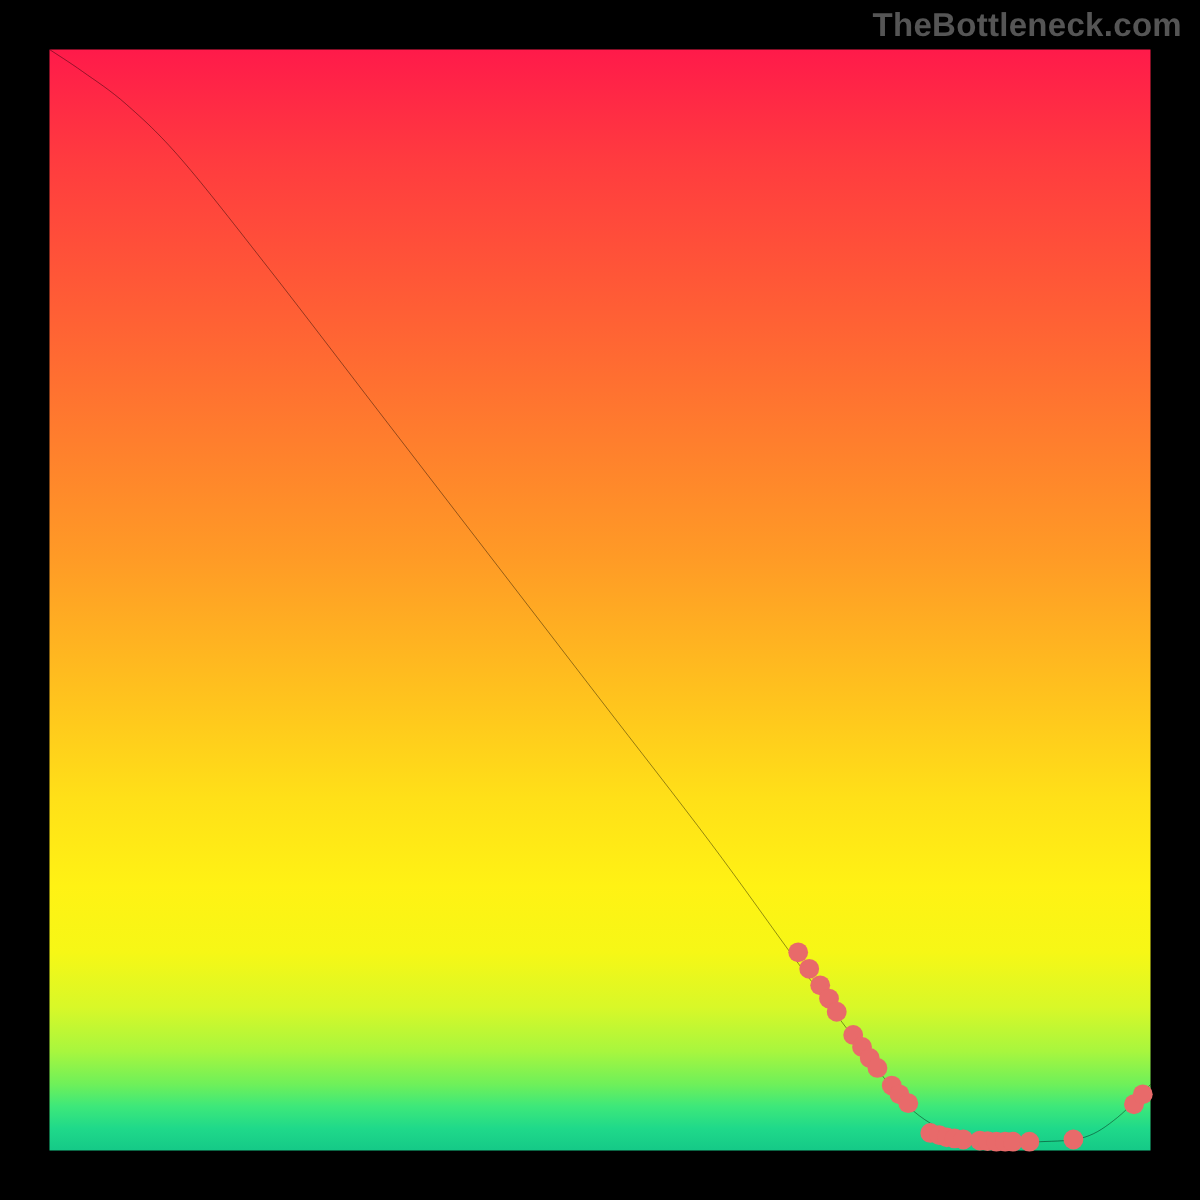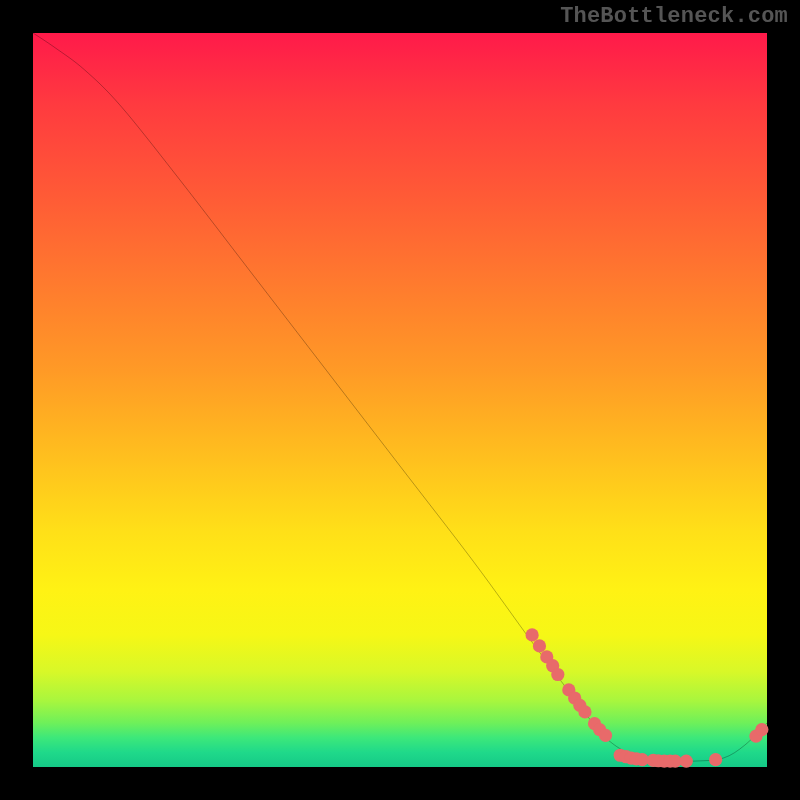--- a/index.html
+++ b/index.html
@@ -9,21 +9,20 @@
     height: 800px;
     background: #000;
     overflow: hidden;
     font-family: Arial, Helvetica, sans-serif;
   }
   .frame {
     position: relative;
     width: 800px;
     height: 800px;
     background: #000;
-    font-family: Liberation Mono, monospace;
   }
   .watermark {
     position: absolute;
     top: 4px;
     right: 12px;
     color: #555;
     font-size: 22px;
     font-weight: 600;
     letter-spacing: 0.2px;
     user-select: none;

